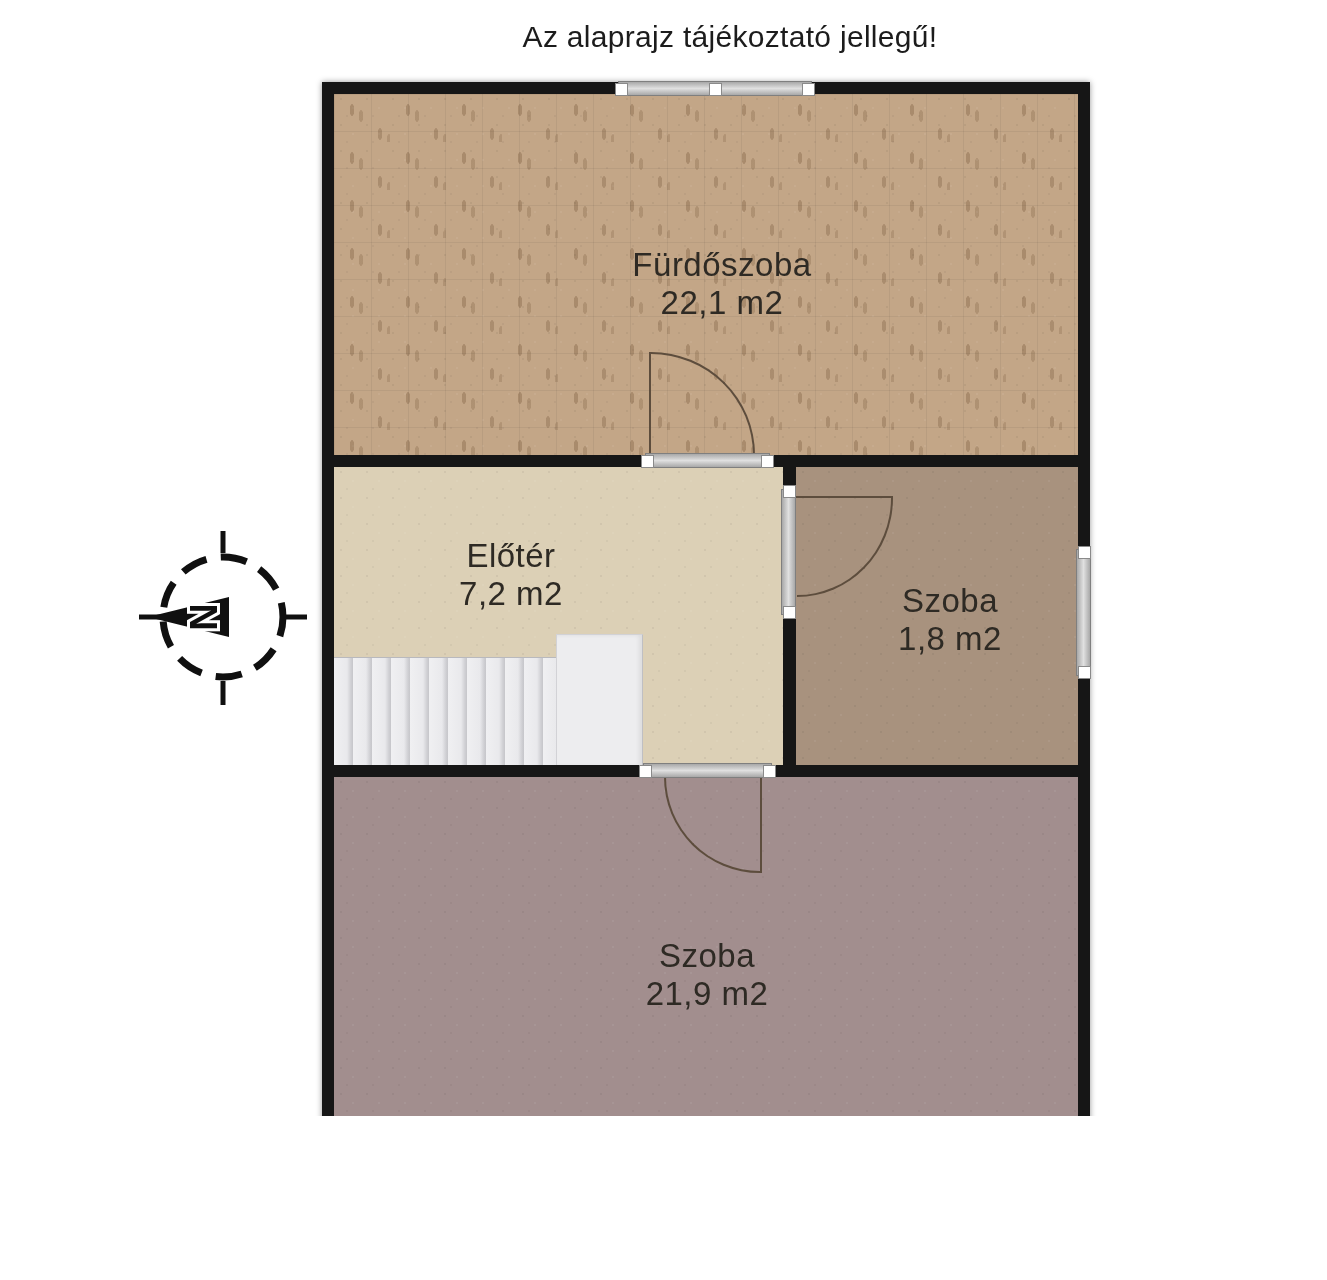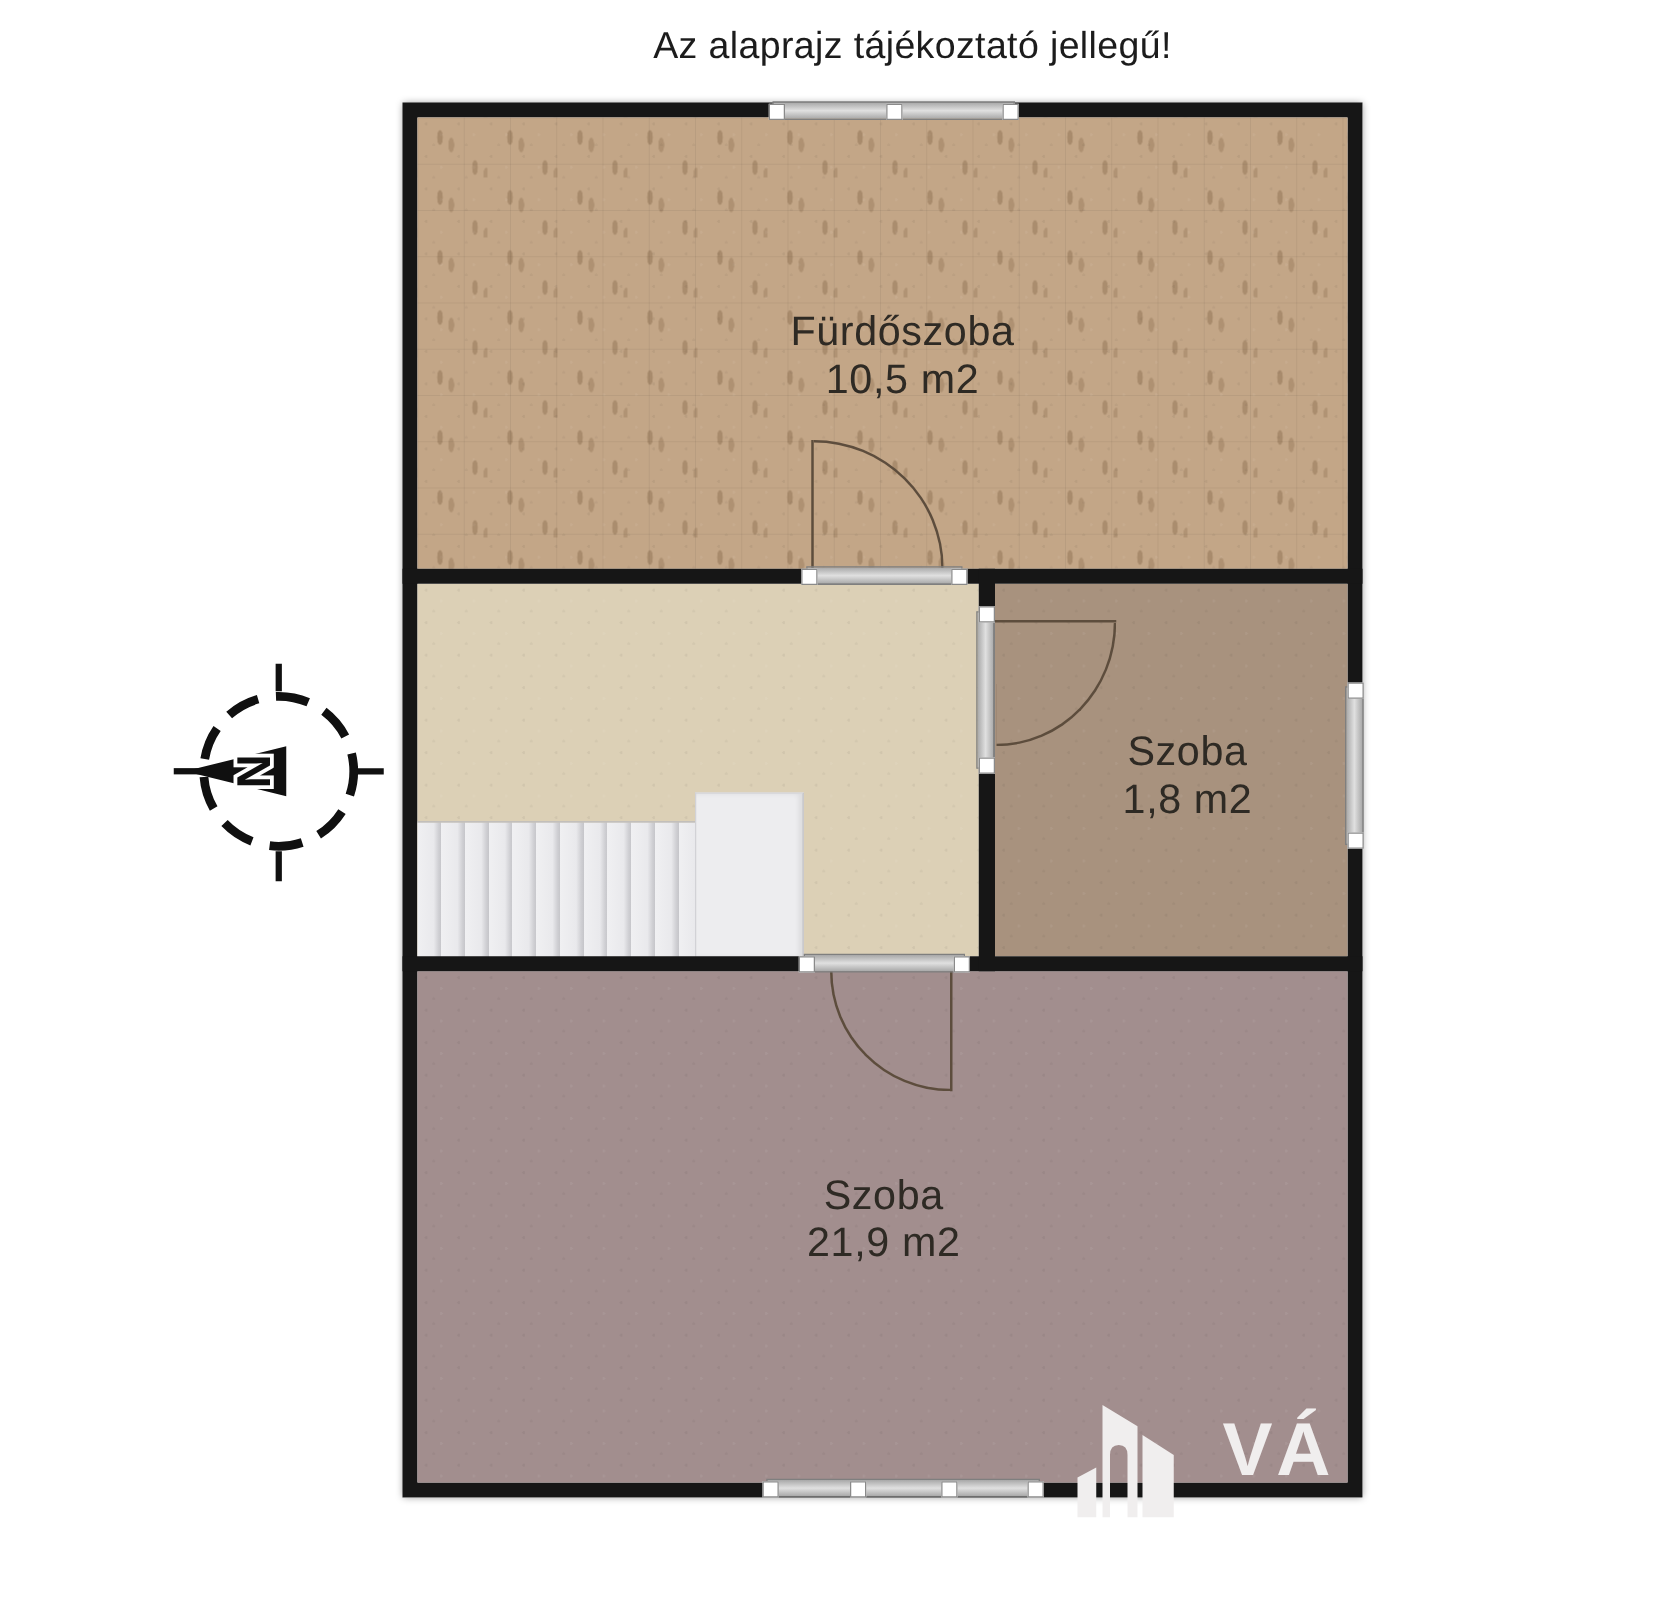--- a/index.html
+++ b/index.html
@@ -1,17 +1,17 @@
 <!DOCTYPE html>
 <html><head>
 <meta charset="utf-8">
 <style>
   html,body{margin:0;padding:0;background:#ffffff;}
   #canvas{
-    position:relative;width:1327px;height:1280px;background:#ffffff;overflow:hidden;
+    position:relative;width:1327px;height:1116px;background:#ffffff;overflow:hidden;
     font-family:"Liberation Sans", sans-serif;color:#1d1d1d;
   }
   .abs{position:absolute;box-sizing:border-box;}
   
   .caption{
     position:absolute;left:322px;width:816px;text-align:center;
     font-size:30px;letter-spacing:.3px;color:#1c1c1c;
   }
   #title{top:20px;}
   #footer{top:1224px;}
@@ -137,21 +137,25 @@
   </div>
   <div class="frame-bar h" style="left:613px;top:1183px;width:219px;height:15px;">
     <span class="cap" style="left:-4px;top:1px;"></span>
     <span class="cap" style="left:66px;top:1px;"></span>
     <span class="cap" style="left:139px;top:1px;"></span>
     <span class="cap" style="right:-4px;top:1px;"></span>
   </div>
 
   <div class="room-label" style="left:722px;top:246px;">
     <div>Fürdőszoba</div>
-    <div>10,5 m2</div>
+    <div>22,1 m2</div>
+  </div>
+  <div class="room-label" style="left:511px;top:537px;">
+    <div>Előtér</div>
+    <div>7,2 m2</div>
   </div>
   <div class="room-label" style="left:950px;top:582px;">
     <div>Szoba</div>
     <div>1,8 m2</div>
   </div>
   <div class="room-label" style="left:707px;top:937px;">
     <div>Szoba</div>
     <div>21,9 m2</div>
   </div>
 

